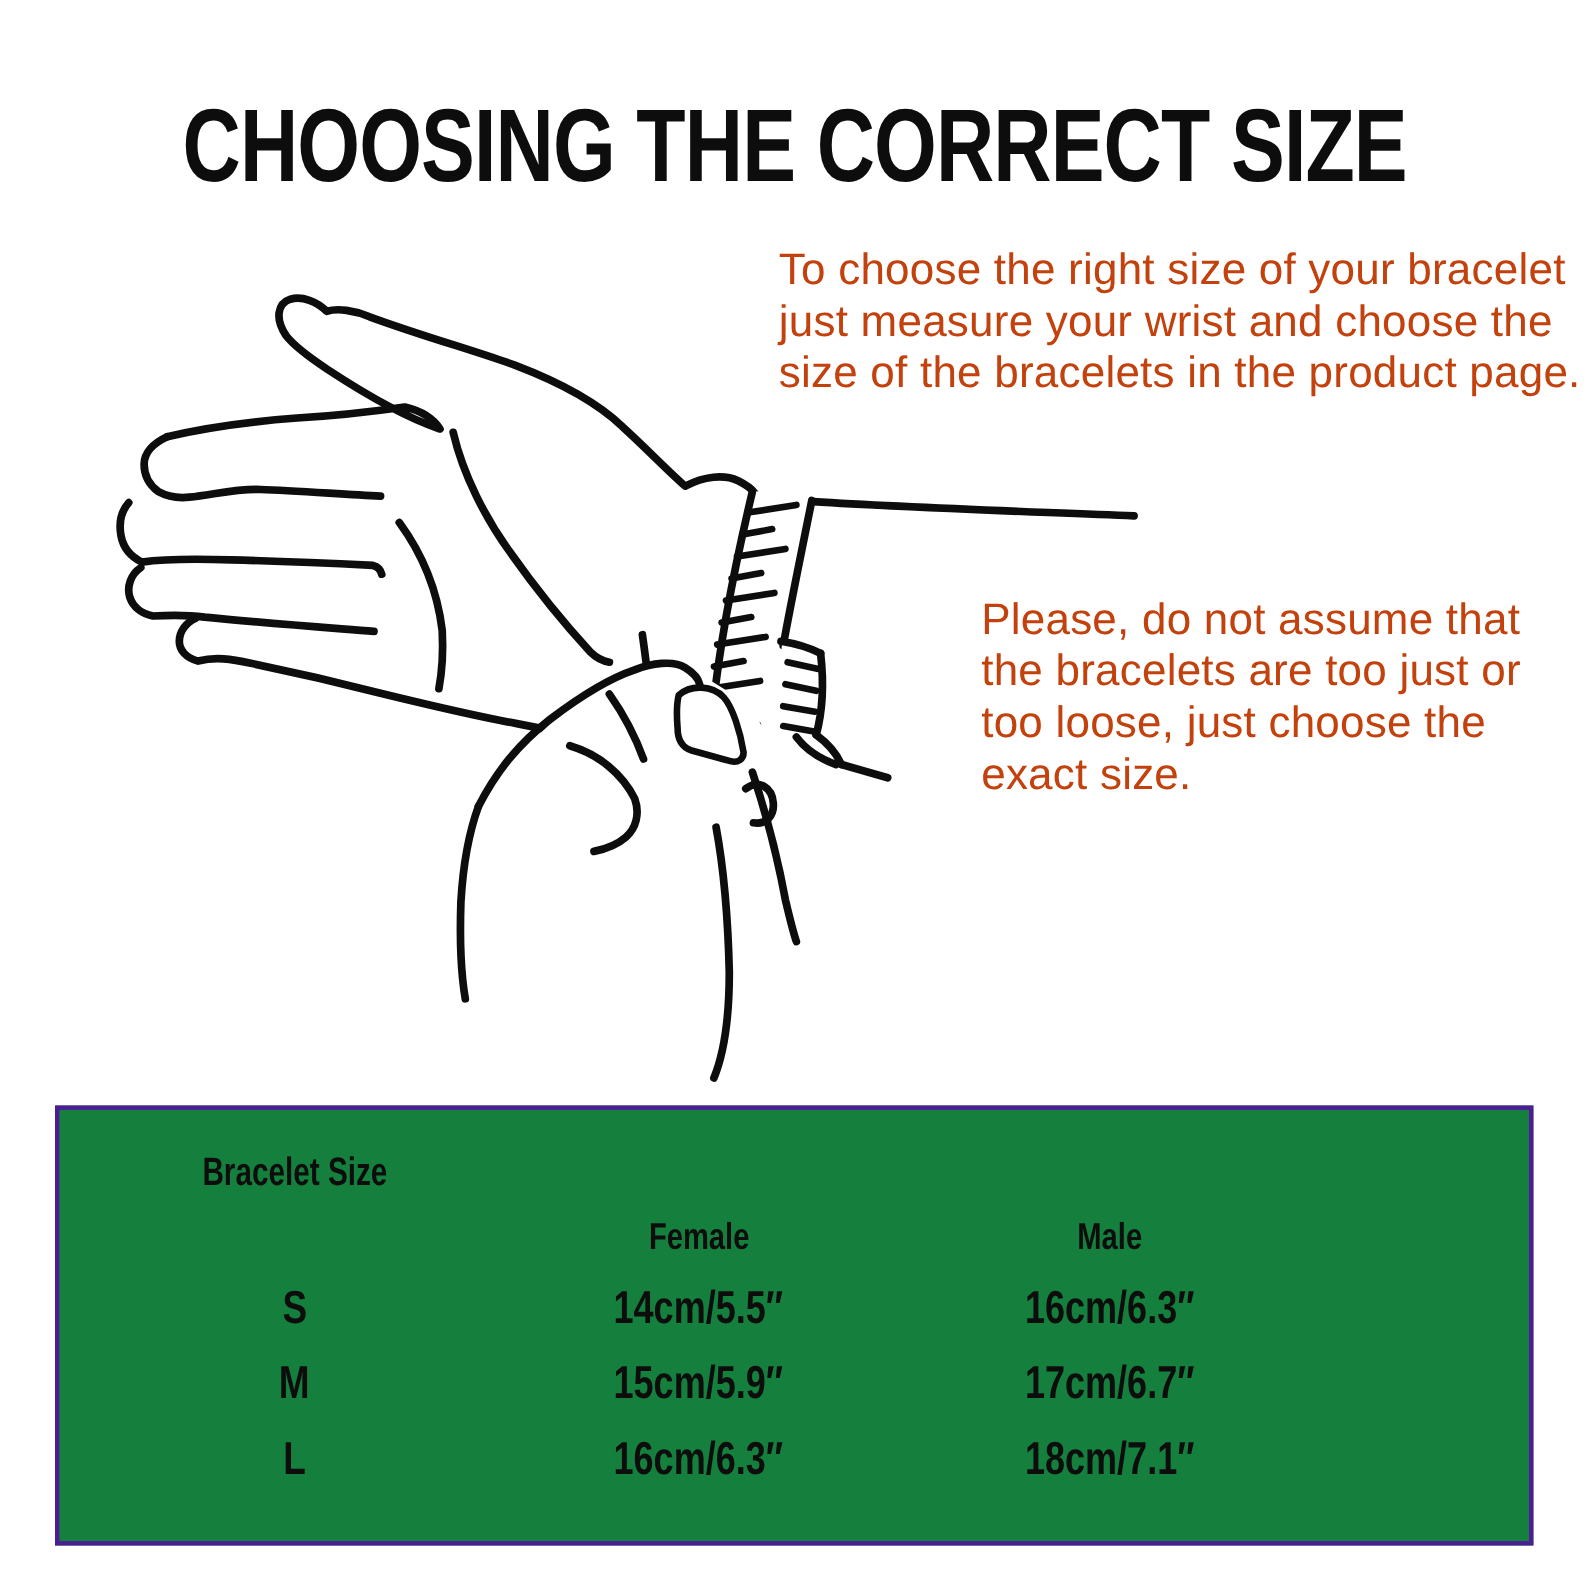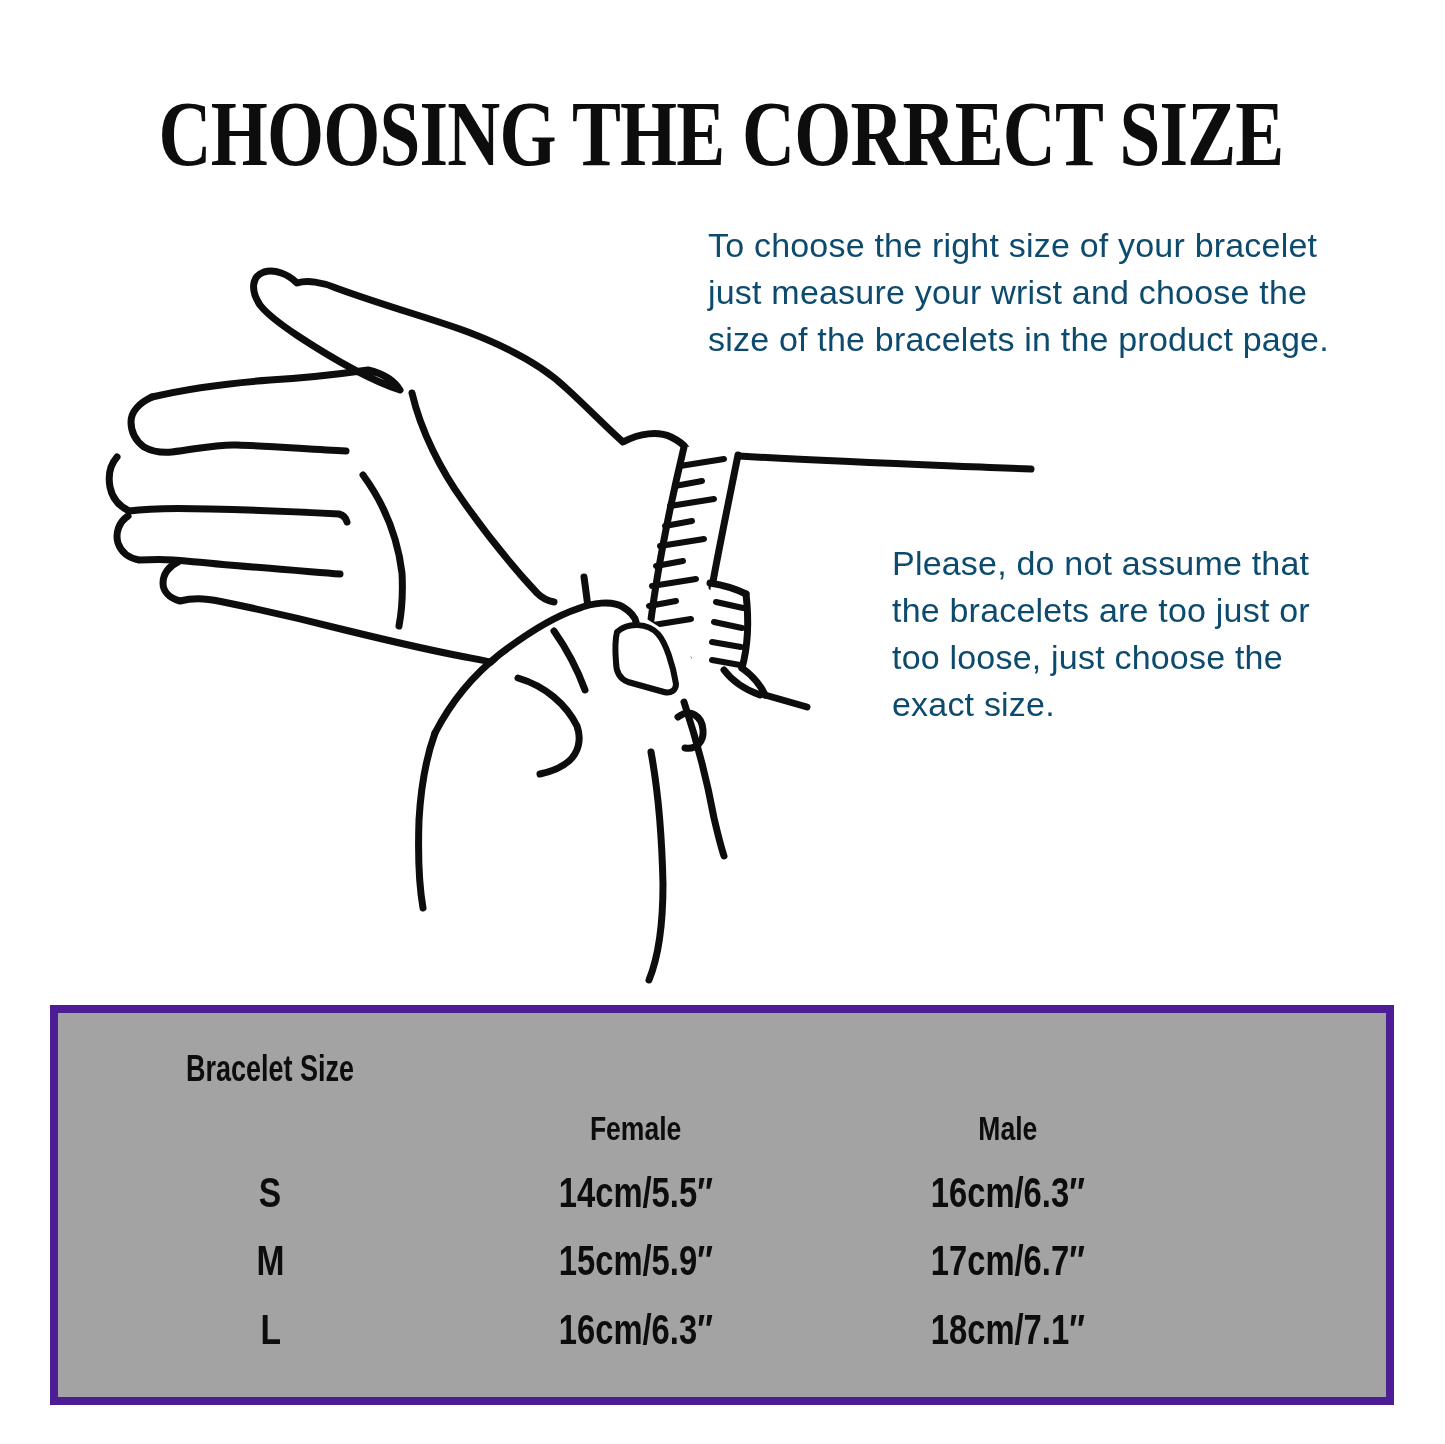--- a/index.html
+++ b/index.html
@@ -2,35 +2,35 @@
 <html><head>
 <meta charset="utf-8">
 <style>
   html,body{margin:0;padding:0;background:#ffffff;}
   .page{
     position:relative;width:1445px;height:1444px;background:#fff;
     font-family:"Liberation Sans","DejaVu Sans",sans-serif;color:#111;overflow:hidden;
   }
   .title{
     position:absolute;top:86px;left:0;width:100%;
-    line-height:1;white-space:nowrap;font-family:Liberation Serif, serif;
+    text-align:center;line-height:1;white-space:nowrap;
   }
   .title-inner{
     display:inline-block;font-size:94px;font-weight:700;letter-spacing:-1px;
     color:#0d0d0d;transform:scaleX(0.78);transform-origin:center;
   }
-  .para{position:absolute;font-size:34px;line-height:47px;color:#0c4a6e;letter-spacing:.2px;}
+  .para{position:absolute;font-size:40px;line-height:47px;color:#c2410c;letter-spacing:.2px;}
   .para div{white-space:nowrap;}
   .para-intro{left:708px;top:222px;}
   .para-note{left:892px;top:540px;}
   .illustration{position:absolute;left:0;top:240px;width:1060px;height:790px;}
 
   .size-table{
     position:absolute;left:50px;top:1005px;width:1344px;height:400px;
-    border:8px solid #4c1d95;box-sizing:border-box;background:#a3a3a3;text-decoration:underline;
+    border:4px solid #4c1d95;box-sizing:border-box;background:#15803d;text-decoration:underline;
   }
   .trow{position:absolute;left:0;width:100%;height:56px;display:flex;align-items:center;}
   .c1{width:32%;display:flex;justify-content:center;align-items:center;}
   .c2{width:54%;display:flex;justify-content:center;align-items:center;}
   .cf{width:23%;display:flex;justify-content:center;align-items:center;}
   .cm{width:33%;display:flex;justify-content:center;align-items:center;}
   .cond{display:inline-block;transform-origin:center;white-space:nowrap;color:#0d0d0d;}
   .th .cond{font-size:36px;font-weight:700;transform:scaleX(0.75);}
   .tsub .cond{font-size:34px;font-weight:700;transform:scaleX(0.78);}
   .tsize .cond{font-size:42px;font-weight:700;transform:scaleX(0.80);}

